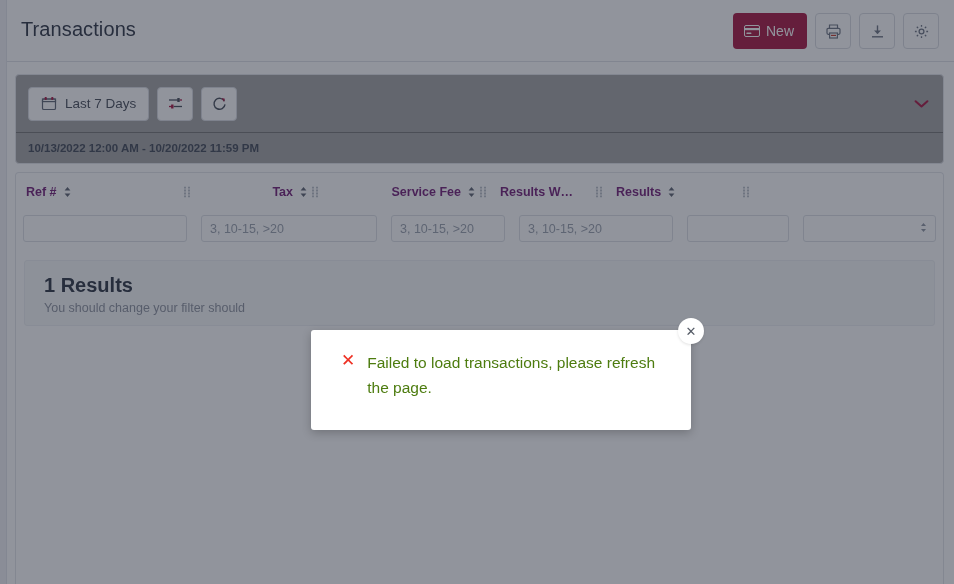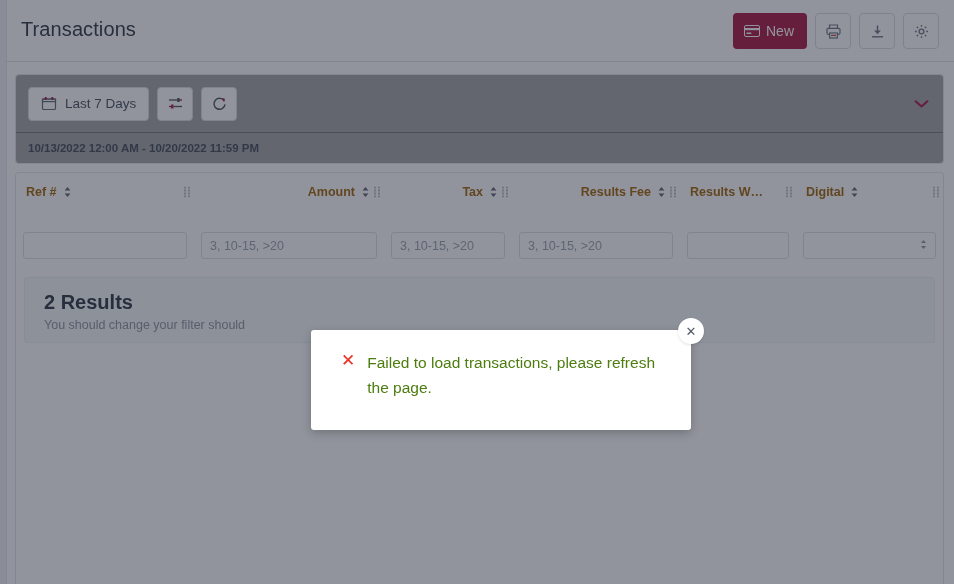--- a/index.html
+++ b/index.html
@@ -151,42 +151,42 @@
     align-items: center;
   }
   .th {
     position: relative;
     display: flex;
     align-items: center;
     height: 100%;
     padding: 0 6px 0 10px;
     font-size: 12.5px;
     font-weight: bold;
-    color: #a16207;
+    color: #701a75;
     white-space: nowrap;
     cursor: pointer;
   }
   .th.right { justify-content: flex-end; padding-right: 14px; }
   .th-label { margin-right: 6px; }
   .grip {
     position: absolute;
     right: 3px;
     top: 50%;
     transform: translateY(-50%);
     width: 7px;
     height: 11px;
     cursor: col-resize;
   }
 
   .filter-inputs {
     display: flex;
     align-items: center;
     padding-bottom: 6px;
   }
-  .cellwrap { padding: 4px 7px; margin-top: 17px; }
+  .cellwrap { padding: 4px 7px; }
   .finput {
     width: 100%;
     height: 27px;
     border: 1px solid #dcdfe4;
     border-radius: 3px;
     background: #ffffff;
     font-size: 12.5px;
     color: #444b58;
     padding: 0 8px;
     font-family: inherit;
@@ -392,37 +392,20 @@
 
     <div class="daterange-row">
       <span>10/13/2022 12:00 AM - 10/20/2022 11:59 PM</span>
     </div>
   </div>
 
   <div class="table-card">
     <div class="thead" id="thead">
         <div class="th" style="width: 178px; flex: 0 0 178px;">
           <span class="th-label">Ref #</span>
-          <svg width="9" height="12" viewBox="0 0 9 12">
-            <path d="M4.5 1L7.4 4.6H1.6z" fill="#5a616e"></path>
-            <path d="M4.5 11L1.6 7.4h5.8z" fill="#5a616e"></path>
-          </svg>
-          <span class="grip"><svg width="7" height="11" viewBox="0 0 7 11">
-              <rect x="0" y="0" width="2" height="2" fill="#b9bec7"></rect>
-              <rect x="0" y="3" width="2" height="2" fill="#b9bec7"></rect>
-              <rect x="0" y="6" width="2" height="2" fill="#b9bec7"></rect>
-              <rect x="0" y="9" width="2" height="2" fill="#b9bec7"></rect>
-              <rect x="4" y="0" width="2" height="2" fill="#b9bec7"></rect>
-              <rect x="4" y="3" width="2" height="2" fill="#b9bec7"></rect>
-              <rect x="4" y="6" width="2" height="2" fill="#b9bec7"></rect>
-              <rect x="4" y="9" width="2" height="2" fill="#b9bec7"></rect>
-            </svg></span>
-        </div>
-        <div class="th right" style="width: 190px; flex: 0 0 190px;">
-          <span class="th-label">Amount</span>
           <svg width="9" height="12" viewBox="0 0 9 12">
             <path d="M4.5 1L7.4 4.6H1.6z" fill="#5a616e"></path>
             <path d="M4.5 11L1.6 7.4h5.8z" fill="#5a616e"></path>
           </svg>
           <span class="grip"><svg width="7" height="11" viewBox="0 0 7 11">
               <rect x="0" y="0" width="2" height="2" fill="#b9bec7"></rect>
               <rect x="0" y="3" width="2" height="2" fill="#b9bec7"></rect>
               <rect x="0" y="6" width="2" height="2" fill="#b9bec7"></rect>
               <rect x="0" y="9" width="2" height="2" fill="#b9bec7"></rect>
               <rect x="4" y="0" width="2" height="2" fill="#b9bec7"></rect>
@@ -442,21 +425,21 @@
               <rect x="0" y="3" width="2" height="2" fill="#b9bec7"></rect>
               <rect x="0" y="6" width="2" height="2" fill="#b9bec7"></rect>
               <rect x="0" y="9" width="2" height="2" fill="#b9bec7"></rect>
               <rect x="4" y="0" width="2" height="2" fill="#b9bec7"></rect>
               <rect x="4" y="3" width="2" height="2" fill="#b9bec7"></rect>
               <rect x="4" y="6" width="2" height="2" fill="#b9bec7"></rect>
               <rect x="4" y="9" width="2" height="2" fill="#b9bec7"></rect>
             </svg></span>
         </div>
         <div class="th right" style="width: 168px; flex: 0 0 168px;">
-          <span class="th-label">Results Fee</span>
+          <span class="th-label">Service Fee</span>
           <svg width="9" height="12" viewBox="0 0 9 12">
             <path d="M4.5 1L7.4 4.6H1.6z" fill="#5a616e"></path>
             <path d="M4.5 11L1.6 7.4h5.8z" fill="#5a616e"></path>
           </svg>
           <span class="grip"><svg width="7" height="11" viewBox="0 0 7 11">
               <rect x="0" y="0" width="2" height="2" fill="#b9bec7"></rect>
               <rect x="0" y="3" width="2" height="2" fill="#b9bec7"></rect>
               <rect x="0" y="6" width="2" height="2" fill="#b9bec7"></rect>
               <rect x="0" y="9" width="2" height="2" fill="#b9bec7"></rect>
               <rect x="4" y="0" width="2" height="2" fill="#b9bec7"></rect>
@@ -472,21 +455,21 @@
               <rect x="0" y="3" width="2" height="2" fill="#b9bec7"></rect>
               <rect x="0" y="6" width="2" height="2" fill="#b9bec7"></rect>
               <rect x="0" y="9" width="2" height="2" fill="#b9bec7"></rect>
               <rect x="4" y="0" width="2" height="2" fill="#b9bec7"></rect>
               <rect x="4" y="3" width="2" height="2" fill="#b9bec7"></rect>
               <rect x="4" y="6" width="2" height="2" fill="#b9bec7"></rect>
               <rect x="4" y="9" width="2" height="2" fill="#b9bec7"></rect>
             </svg></span>
         </div>
         <div class="th" style="width: 147px; flex: 0 0 147px;">
-          <span class="th-label">Digital</span>
+          <span class="th-label">Results</span>
           <svg width="9" height="12" viewBox="0 0 9 12">
             <path d="M4.5 1L7.4 4.6H1.6z" fill="#5a616e"></path>
             <path d="M4.5 11L1.6 7.4h5.8z" fill="#5a616e"></path>
           </svg>
           <span class="grip"><svg width="7" height="11" viewBox="0 0 7 11">
               <rect x="0" y="0" width="2" height="2" fill="#b9bec7"></rect>
               <rect x="0" y="3" width="2" height="2" fill="#b9bec7"></rect>
               <rect x="0" y="6" width="2" height="2" fill="#b9bec7"></rect>
               <rect x="0" y="9" width="2" height="2" fill="#b9bec7"></rect>
               <rect x="4" y="0" width="2" height="2" fill="#b9bec7"></rect>
@@ -506,21 +489,21 @@
           <div class="fselect">
             <span class="spin"><svg width="9" height="12" viewBox="0 0 9 12">
                 <path d="M4.5 1.6L7 4.6H2z" fill="#8d94a0"></path>
                 <path d="M4.5 10.4L2 7.4h5z" fill="#8d94a0"></path>
               </svg></span>
           </div>
         </div>
       </div>
 
     <div class="empty-box">
-      <div class="empty-title">2 Results</div>
+      <div class="empty-title">1 Results</div>
       <div class="empty-sub">You should change your filter should</div>
     </div>
   </div>
 </div>
 
 <div class="overlay"></div>
 
 <div class="dialog">
   <button class="dialog-close">
     <span>✕</span>

